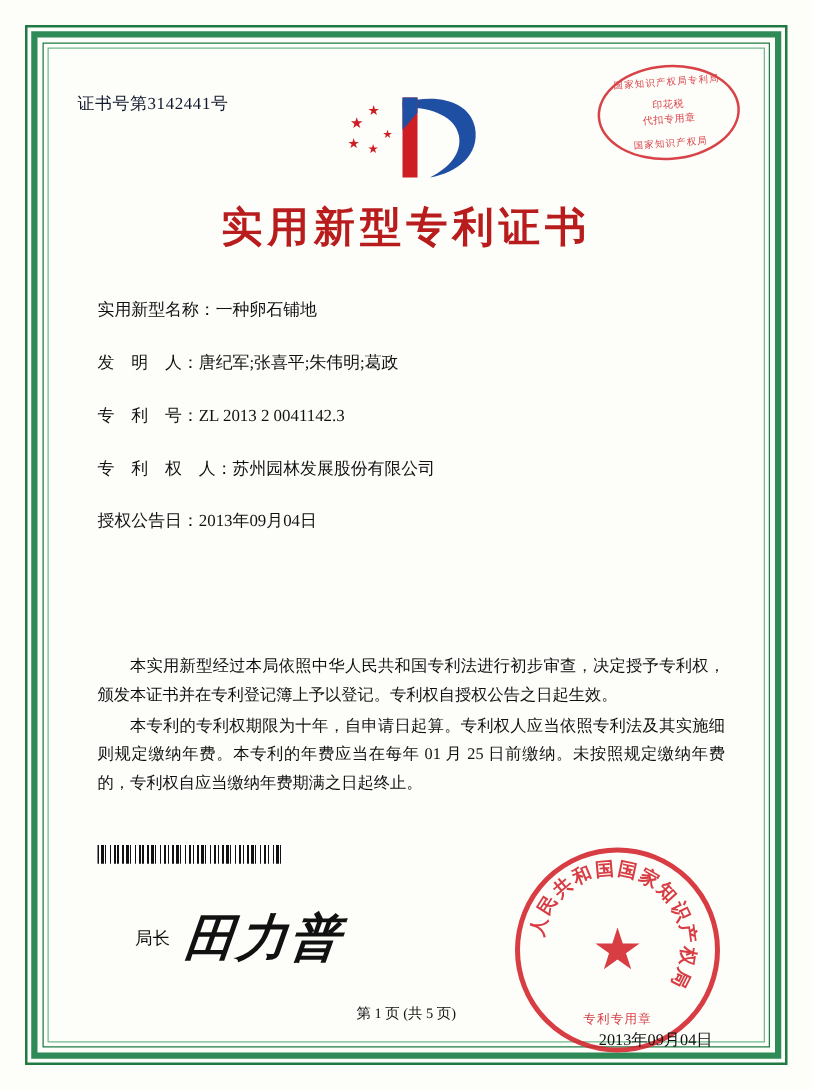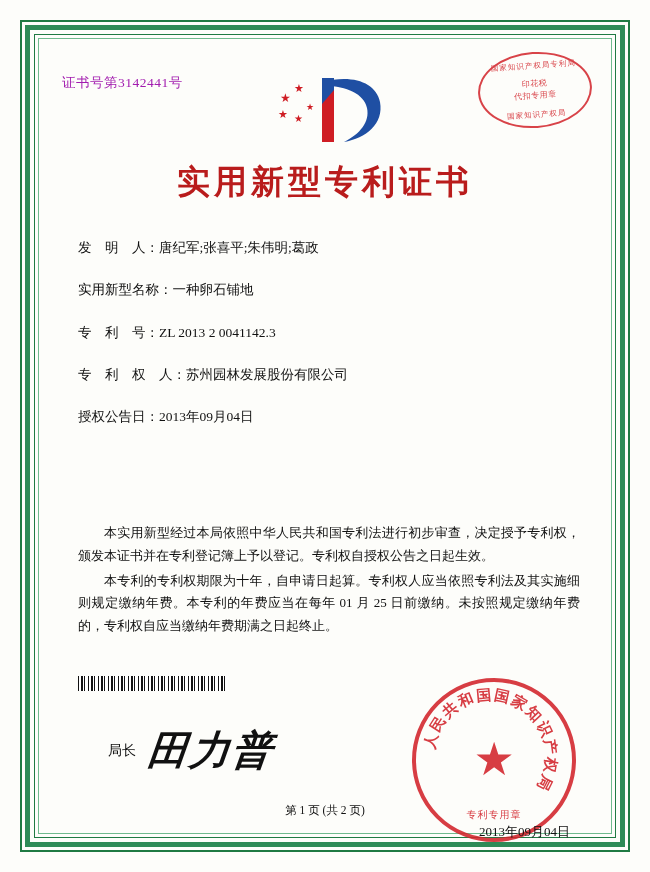--- a/index.html
+++ b/index.html
@@ -60,21 +60,21 @@
     right: 48px;
     bottom: 48px;
   }
   
   .cert-no {
     position: absolute;
     left: 14px;
     top: 26px;
     font-size: 13.5px;
     letter-spacing: 0.5px;
-    color: #a21caf;
+    color: #0f172a;
   }
   
   .oval-seal {
     position: absolute;
     right: 10px;
     top: 4px;
     width: 110px;
     height: 72px;
     border: 2.5px solid #d2232a;
     border-radius: 50%;
@@ -306,24 +306,24 @@
         <text x="18" y="50" font-size="11" fill="#cf1d24">★</text>
         <text x="34" y="54" font-size="10" fill="#cf1d24">★</text>
         <text x="46" y="42" font-size="9" fill="#cf1d24">★</text>
       </svg>
     </div>
 
     <div class="title">实用新型专利证书</div>
 
     <div class="fields">
       <div class="field-row">
+        <span class="field-label">实用新型名称：</span><span class="field-value">一种卵石铺地</span>
+      </div>
+      <div class="field-row">
         <span class="field-label">发　明　人：</span><span class="field-value">唐纪军;张喜平;朱伟明;葛政</span>
-      </div>
-      <div class="field-row">
-        <span class="field-label">实用新型名称：</span><span class="field-value">一种卵石铺地</span>
       </div>
       <div class="field-row">
         <span class="field-label">专　利　号：</span><span class="field-value">ZL 2013 2 0041142.3</span>
       </div>
       <div class="field-row">
         <span class="field-label">专　利　权　人：</span><span class="field-value">苏州园林发展股份有限公司</span>
       </div>
       <div class="field-row">
         <span class="field-label">授权公告日：</span><span class="field-value">2013年09月04日</span>
       </div>
@@ -351,16 +351,16 @@
             <textPath href="#circlepath" startOffset="26%" text-anchor="middle">中华人民共和国国家知识产权局</textPath>
           </text>
         </svg>
       </div>
       <div class="star">★</div>
       <div class="seal-bottom">专利专用章</div>
     </div>
 
     <div class="seal-date">2013年09月04日</div>
 
-    <div class="footer">第 1 页 (共 2 页)</div>
+    <div class="footer">第 1 页 (共 5 页)</div>
 
   </div>
 </div>
 
 </body></html>

